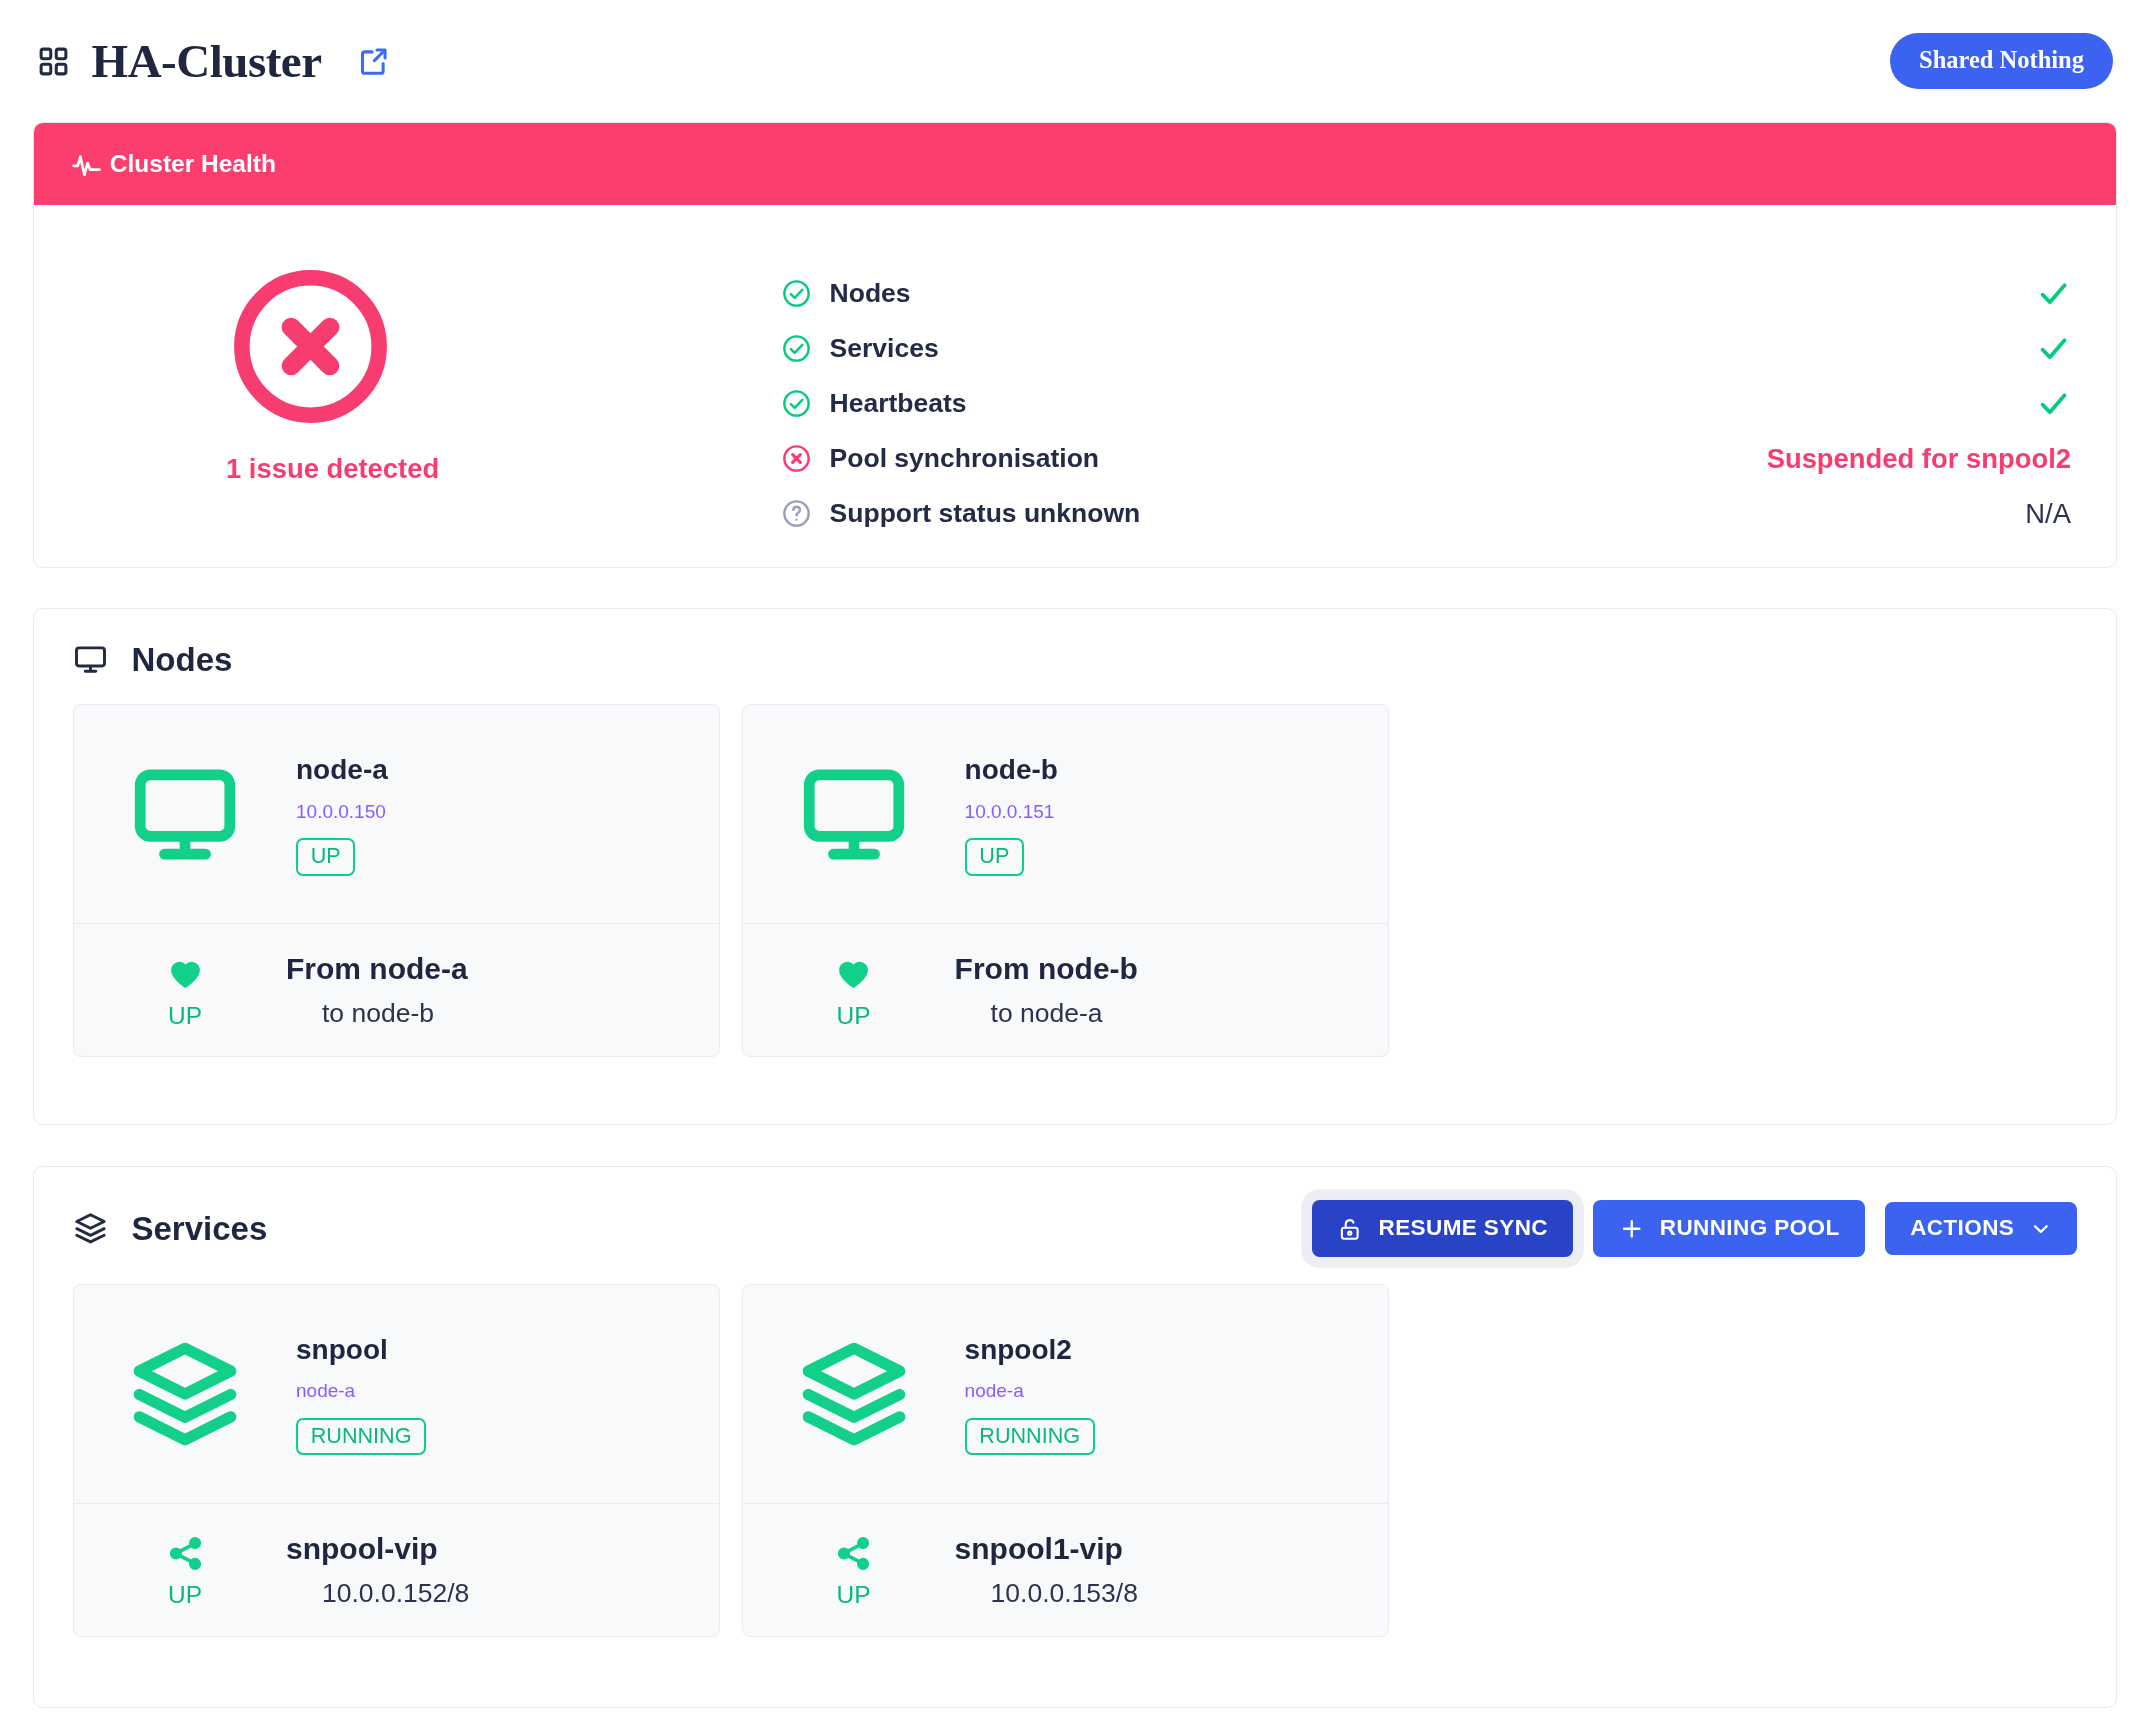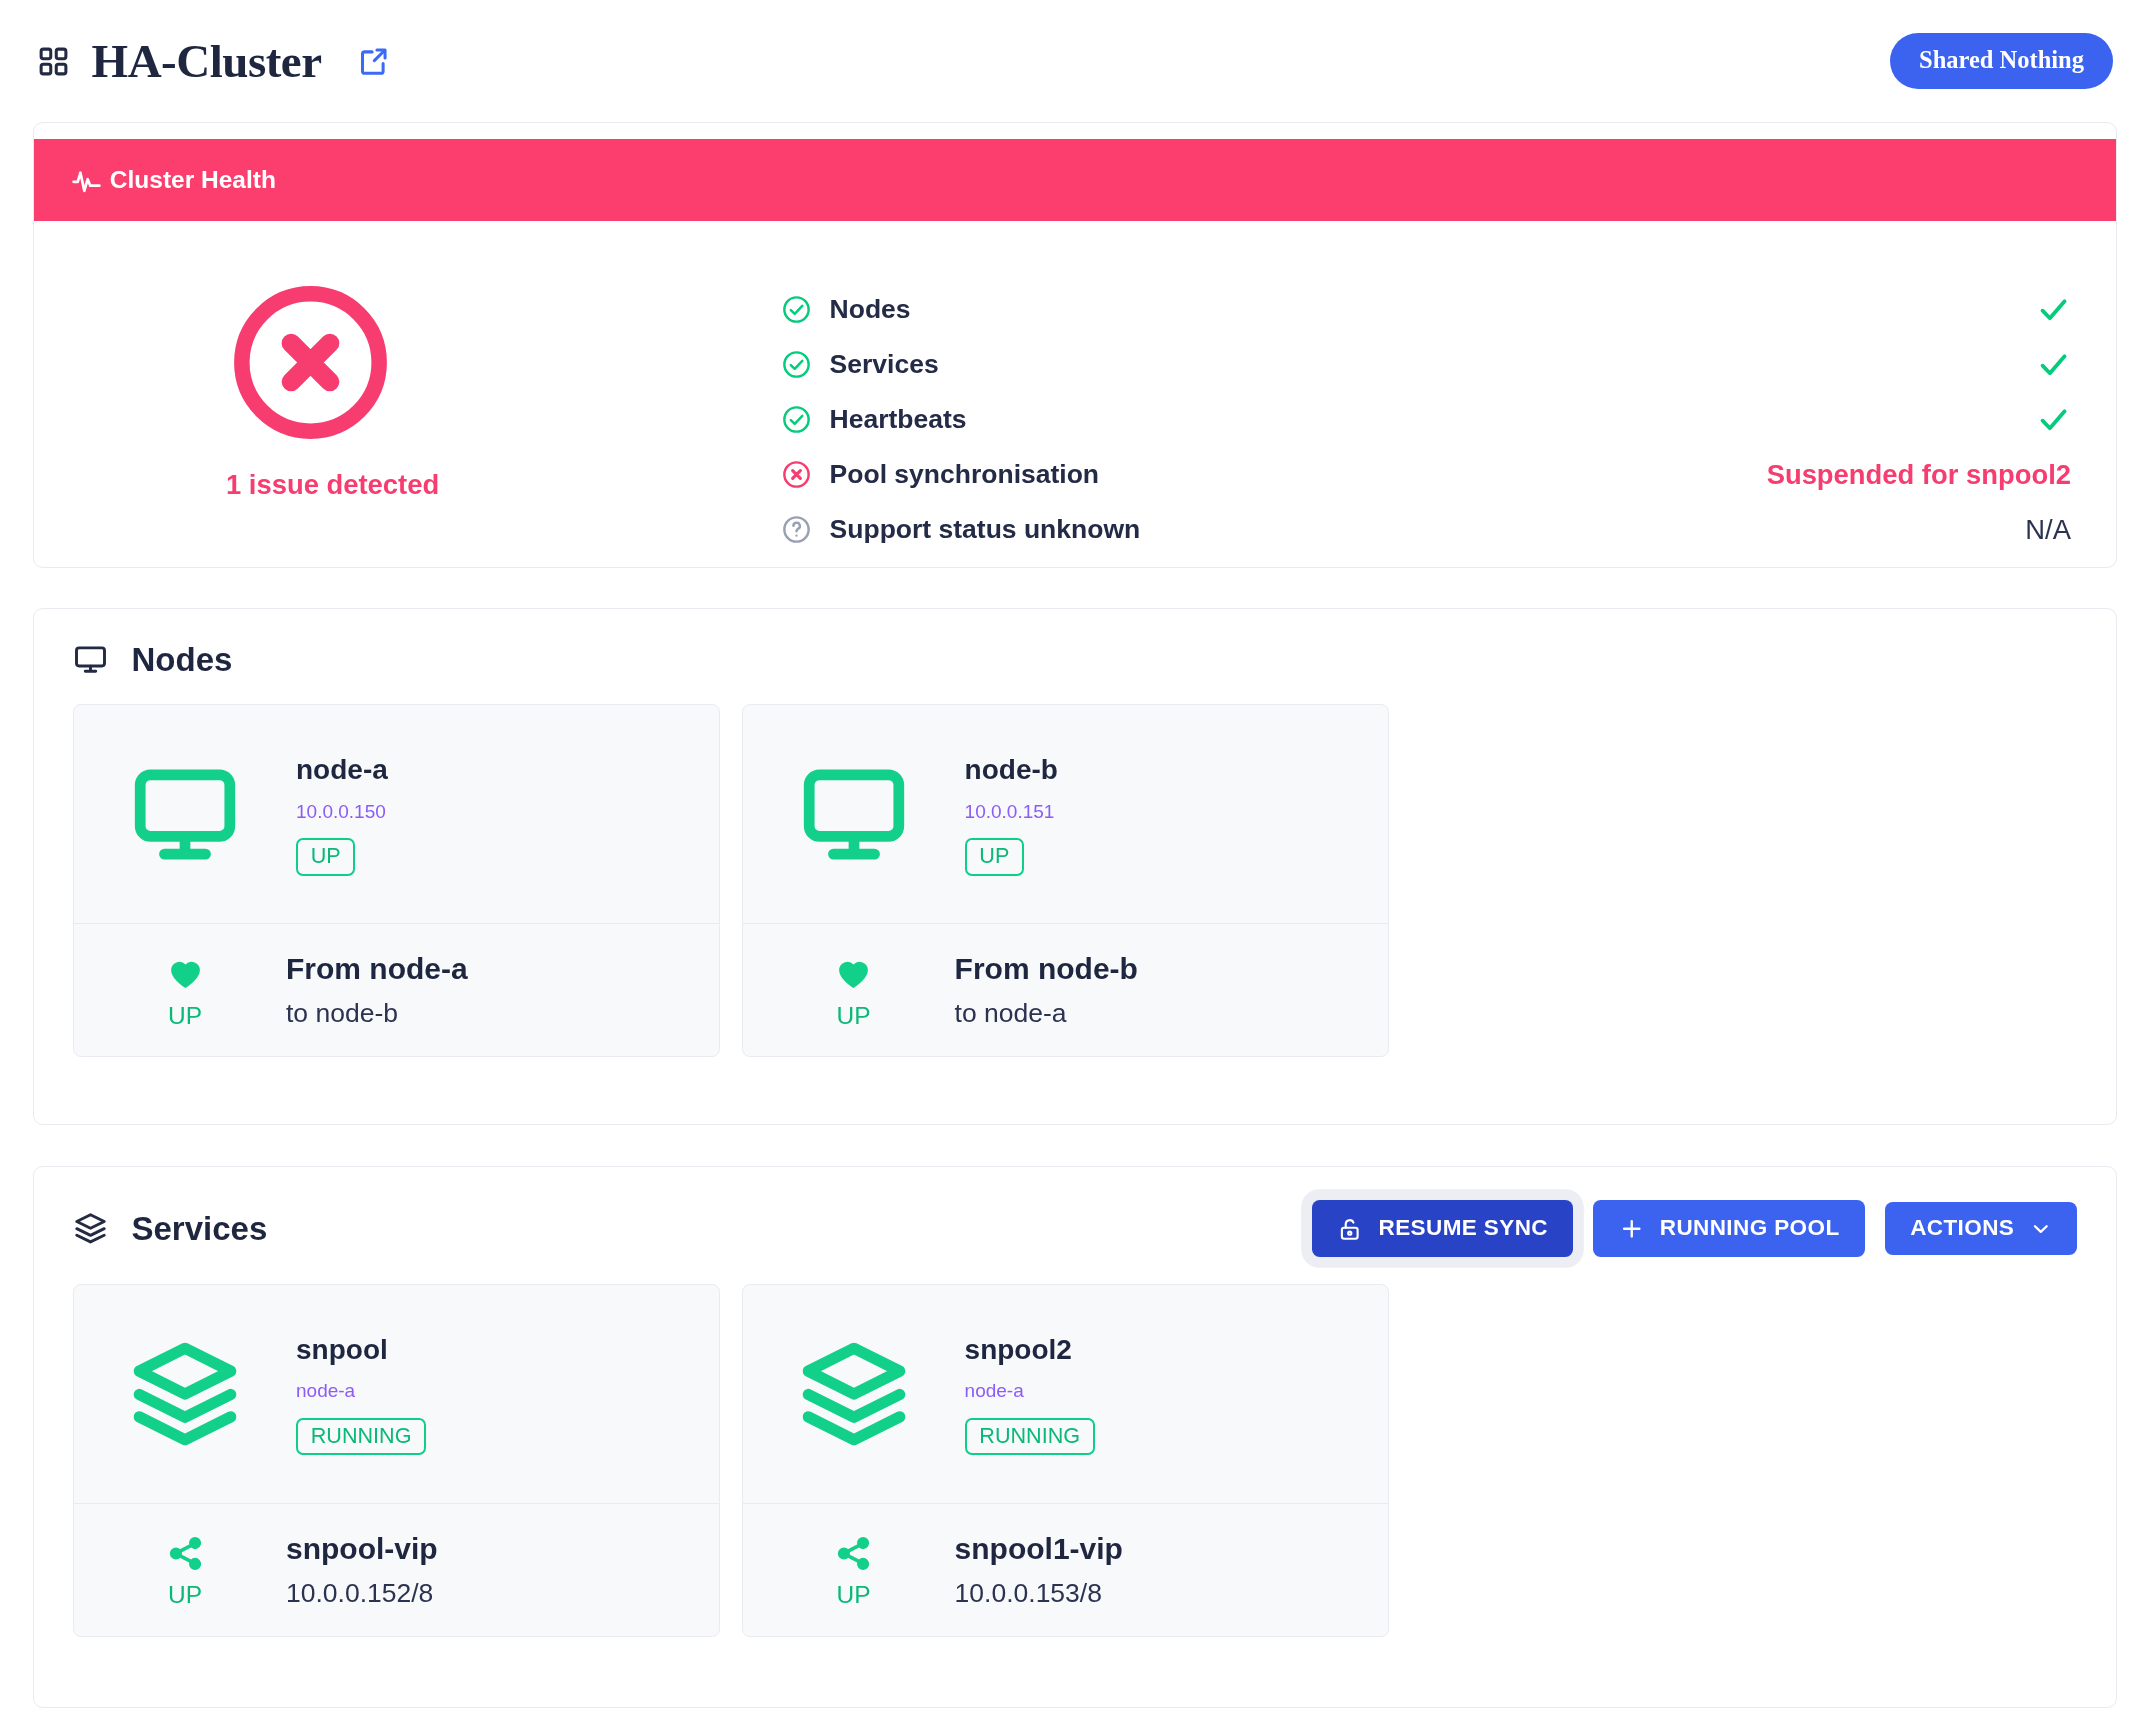--- a/index.html
+++ b/index.html
@@ -35,21 +35,21 @@
     position: absolute; background: #fff;
     border: 1.5px solid #e8eaf0; border-radius: 9.8px;
   }
   .panel-health { left: 33px; top: 122px; width: 2084px; height: 446px; overflow: hidden; }
   .panel-nodes  { left: 33px; top: 608px; width: 2084px; height: 517px; }
   .panel-svcs   { left: 33px; top: 1166px; width: 2084px; height: 542px; }
 
   
   .health-banner {
     height: 82px; background: #fb3e6e; display: flex; align-items: center;
-    padding-left: 37px; gap: 7.8px; margin-top: 16px;
+    padding-left: 37px; gap: 7.8px;
   }
   .pulse-icon { width: 31px; height: 31px; color: #fff; display: block; }
   .health-banner-title { color: #fff; font-size: 24.5px; font-weight: bold; line-height: 1; }
 
   .health-body { position: relative; height: 362px; }
 
   .health-summary {
     position: absolute; left: 192px; top: 57px; width: 235px;
     display: flex; flex-direction: column; align-items: flex-start; gap: 22px;
   }
@@ -115,21 +115,21 @@
     border-top: 1.5px solid #e9ebf1; padding-left: 55px;
   }
   .card-foot .fico-wrap {
     width: 112px; flex: 0 0 112px;
     display: flex; flex-direction: column; align-items: center; gap: 9.8px;
   }
   .card-foot .fico { width: 41px; height: 41px; display: block; color: #12d08a; }
   .card-foot .fstate { font-size: 24.5px; color: #0ab978; line-height: 1; }
   .card-foot .ftext { margin-left: 45px; }
   .foot-title { font-size: 30px; font-weight: bold; color: #1f2740; }
-  .foot-sub { font-size: 26.5px; color: #2b3350; margin-top: 11.8px; }
+  .foot-sub { font-size: 26.5px; color: #2b3350; margin-top: 11.8px; margin-left: 36px; }
 </style>
 </head>
 <body>
 
 <div class="page">
 
   <div class="header">
     <div class="header-left">
       <span class="grid-icon">
         <svg viewBox="0 0 24 24" width="33" height="33" fill="none" stroke="currentColor" stroke-width="2.2" stroke-linecap="round" stroke-linejoin="round">

